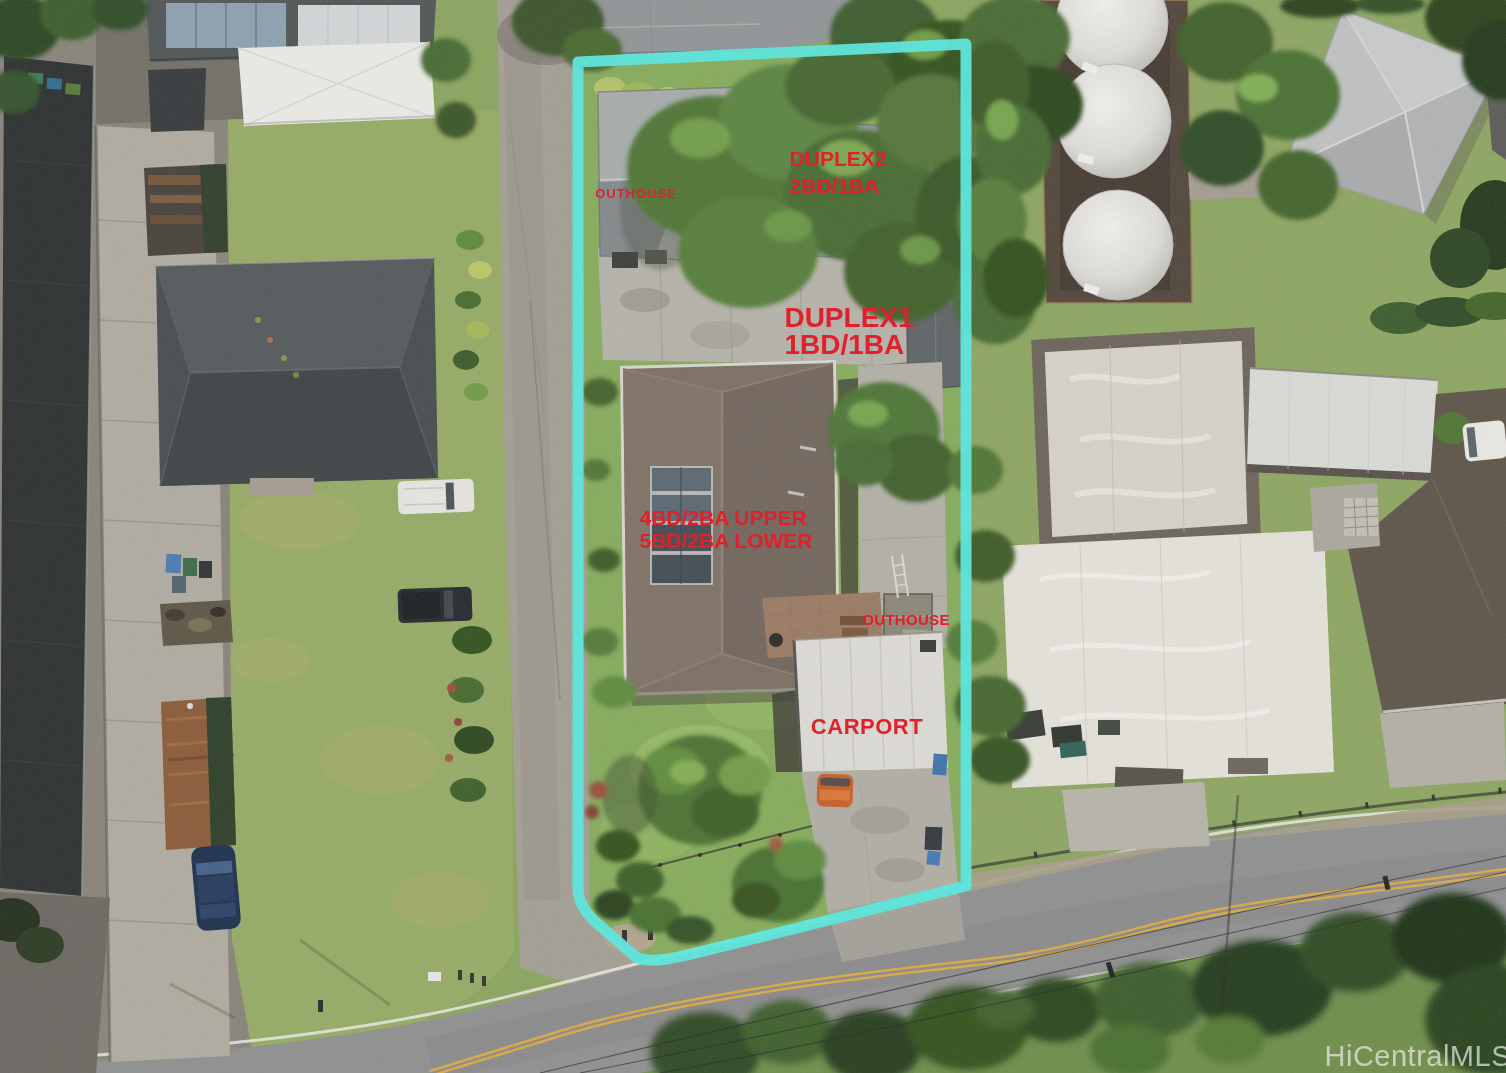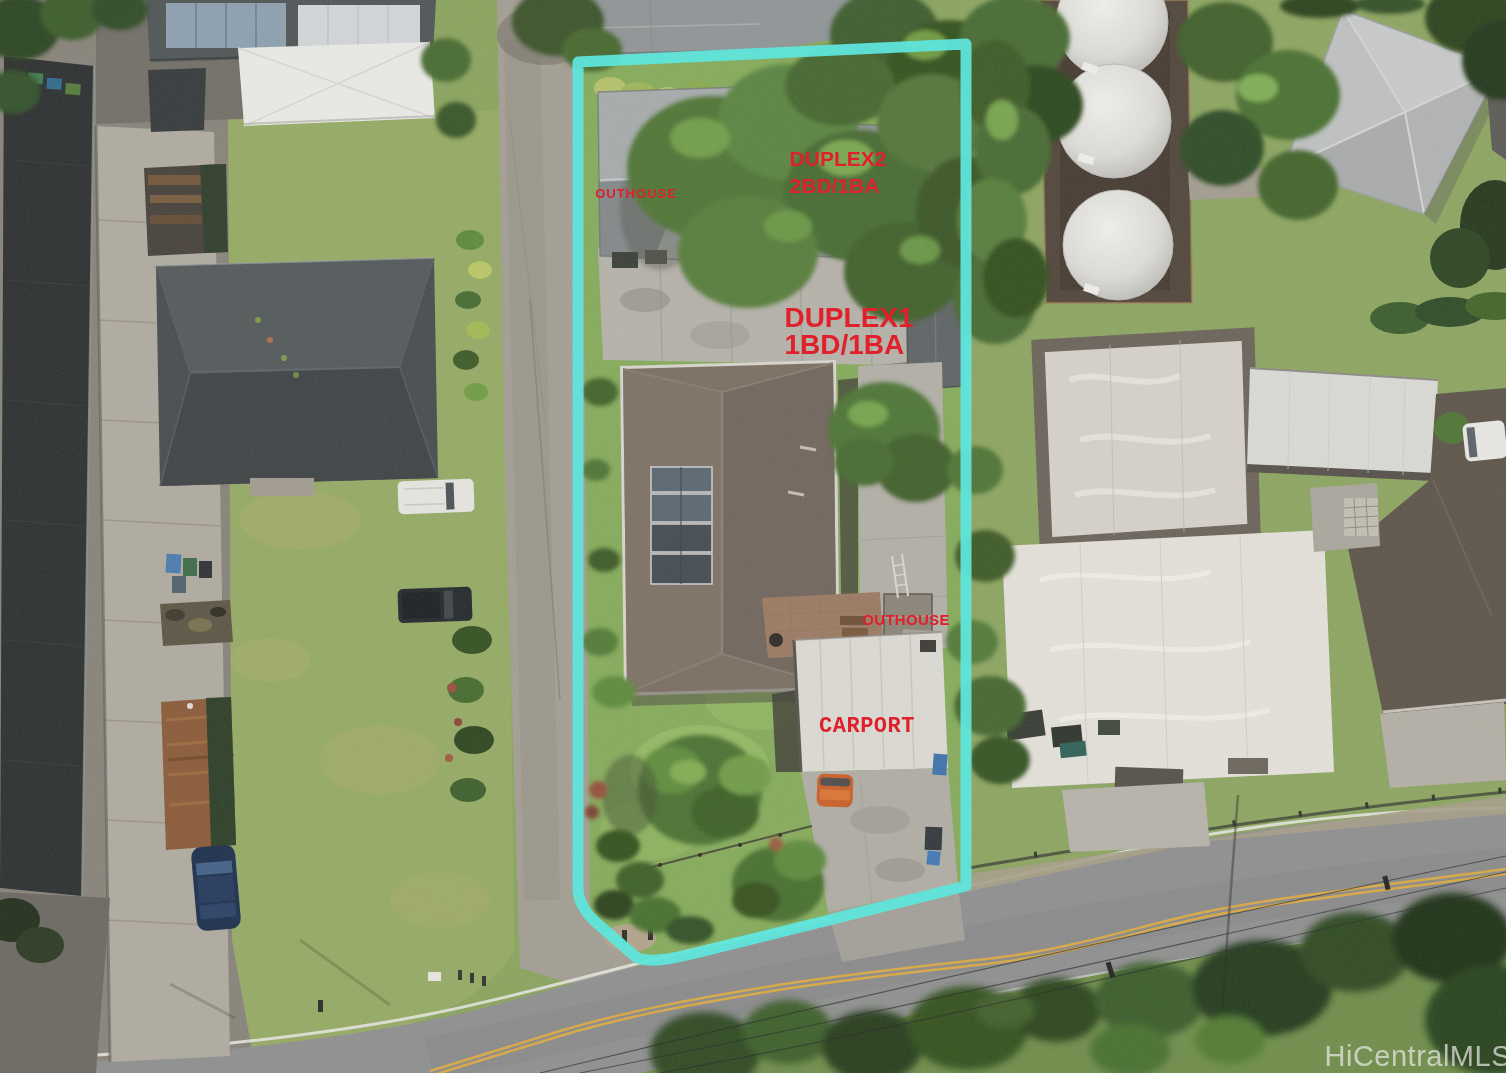--- a/index.html
+++ b/index.html
@@ -7,21 +7,21 @@
          font-family:"Liberation Sans",sans-serif;}
   .stage svg{position:absolute;left:0;top:0;width:1506px;height:1073px;display:block;}
   .label{position:absolute;transform:translate(-50%,-50%);color:#e0202a;font-weight:700;
          white-space:nowrap;line-height:1.25;}
   .label span{display:block;}
   .lbl-workshop{left:636px;top:194px;font-size:13px;letter-spacing:1px;}
   .lbl-duplex2{left:838px;top:172px;font-size:21px;line-height:27px;}
   .lbl-duplex1{left:849px;top:331px;font-size:28px;line-height:27px;}
   .lbl-mainhouse{left:726px;top:529px;font-size:21px;line-height:23px;}
   .lbl-outhouse{left:906px;top:620px;font-size:15px;letter-spacing:.3px;}
-  .lbl-carport{left:867px;top:727px;font-size:22px;letter-spacing:.5px;font-family:Liberation Mono, monospace;}
+  .lbl-carport{left:867px;top:727px;font-size:22px;letter-spacing:.5px;}
   .watermark{position:absolute;right:-5px;bottom:0;font-size:29px;font-weight:400;
              color:rgba(233,233,230,.72);letter-spacing:.5px;}
 </style>
 </head>
 <body>
 
 <div class="stage">
 <svg viewBox="0 0 1506 1073">
   <defs>
     <filter id="soft" x="-20%" y="-20%" width="140%" height="140%">
@@ -454,18 +454,22 @@
   <div class="label lbl-duplex2">
     <span>DUPLEX2</span>
     <span>2BD/1BA</span>
   </div>
 
   <div class="label lbl-duplex1">
     <span>DUPLEX1</span>
     <span>1BD/1BA</span>
   </div>
 
+  <div class="label lbl-mainhouse">
+    <span>4BD/2BA UPPER</span>
+    <span>5BD/2BA LOWER</span>
+  </div>
 
   <div class="label lbl-outhouse">OUTHOUSE</div>
   <div class="label lbl-carport">CARPORT</div>
 
   <div class="watermark">HiCentralMLS</div>
 </div>
 
 </body></html>

